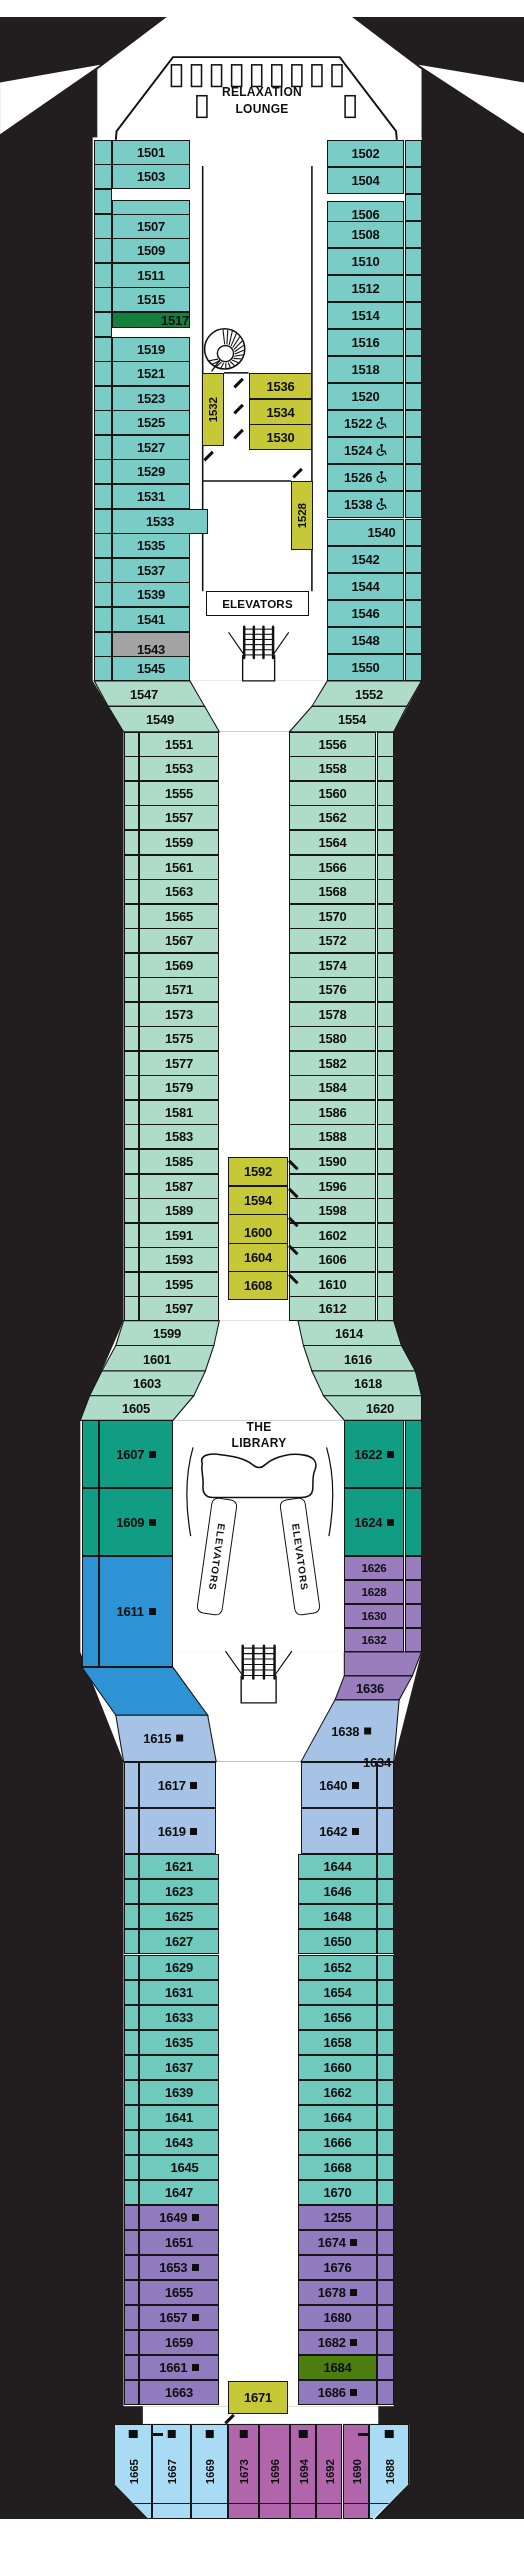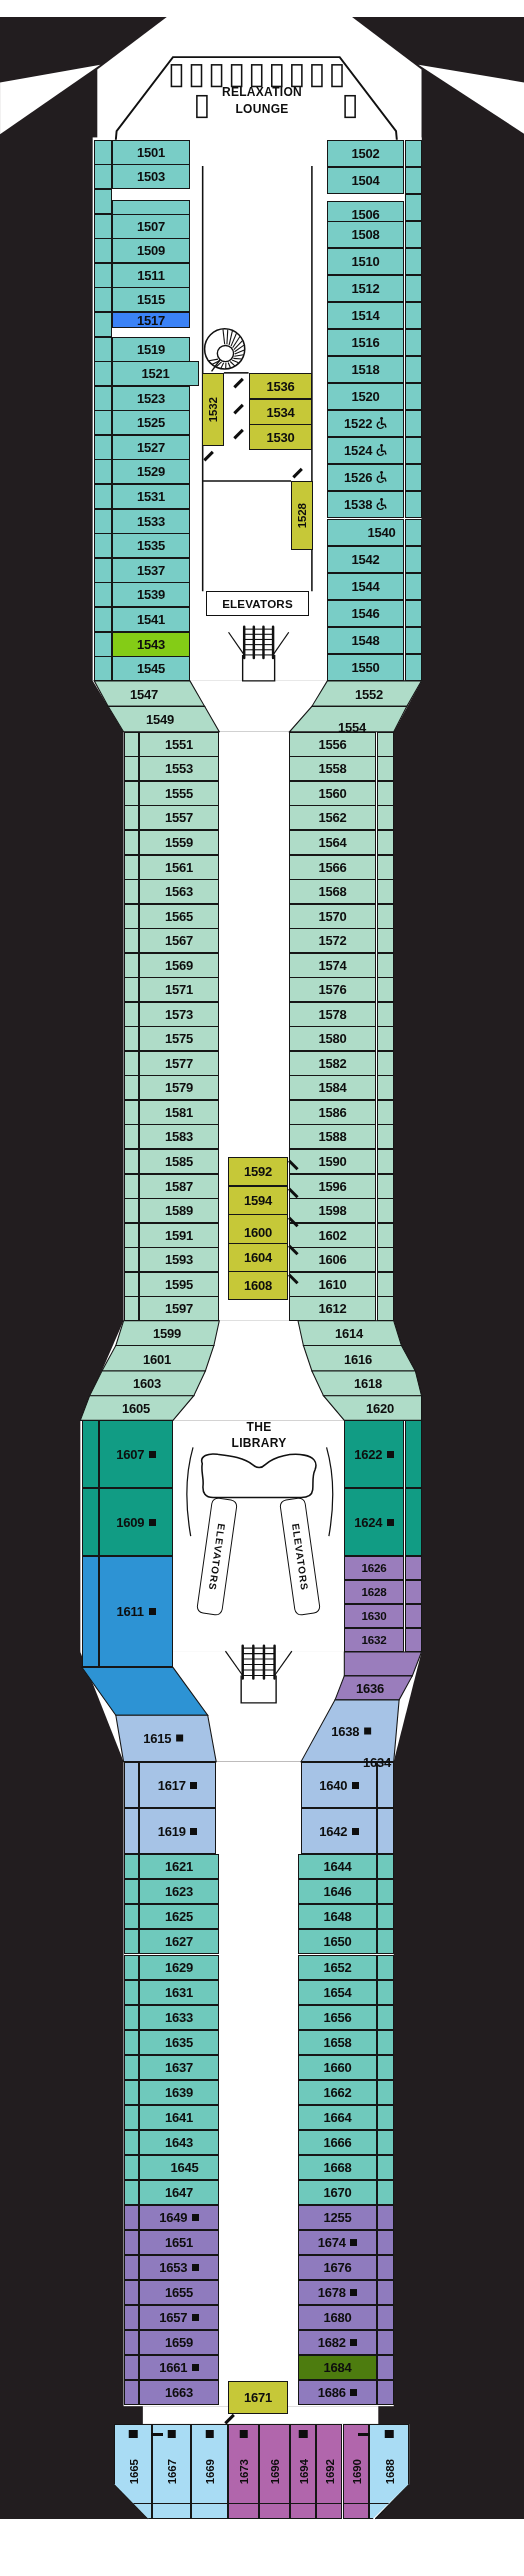--- a/index.html
+++ b/index.html
@@ -173,29 +173,29 @@
       </div>
       <div class="cell" style="left: 94px; top: 263px; width: 18px; height: 24.6px; background: rgb(121, 205, 198);"></div>
       <div class="cell" style="left: 112px; top: 263px; width: 78px; height: 24.6px; background: rgb(121, 205, 198);">
         <span class="num">1511</span>
       </div>
       <div class="cell" style="left: 94px; top: 287px; width: 18px; height: 24.6px; background: rgb(121, 205, 198);"></div>
       <div class="cell" style="left: 112px; top: 287px; width: 78px; height: 24.6px; background: rgb(121, 205, 198);">
         <span class="num">1515</span>
       </div>
       <div class="cell" style="left: 94px; top: 312px; width: 18px; height: 24.6px; background: rgb(121, 205, 198);"></div>
-      <div class="cell" style="left: 112px; top: 312px; width: 78px; height: 16px; background: #3b82f6;">
+      <div class="cell" style="left: 112px; top: 312px; width: 78px; height: 16px; background: #15803d; justify-content: flex-end;">
         <span class="num">1517</span>
       </div>
       <div class="cell" style="left: 94px; top: 337px; width: 18px; height: 24.6px; background: rgb(121, 205, 198);"></div>
       <div class="cell" style="left: 112px; top: 337px; width: 78px; height: 24.6px; background: rgb(121, 205, 198);">
         <span class="num">1519</span>
       </div>
       <div class="cell" style="left: 94px; top: 361px; width: 18px; height: 24.6px; background: rgb(121, 205, 198);"></div>
-      <div class="cell" style="left: 112px; top: 361px; width: 87px; height: 24.6px; background: rgb(121, 205, 198);">
+      <div class="cell" style="left: 112px; top: 361px; width: 78px; height: 24.6px; background: rgb(121, 205, 198);">
         <span class="num">1521</span>
       </div>
       <div class="cell" style="left: 94px; top: 386px; width: 18px; height: 24.6px; background: rgb(121, 205, 198);"></div>
       <div class="cell" style="left: 112px; top: 386px; width: 78px; height: 24.6px; background: rgb(121, 205, 198);">
         <span class="num">1523</span>
       </div>
       <div class="cell" style="left: 94px; top: 410px; width: 18px; height: 24.6px; background: rgb(121, 205, 198);"></div>
       <div class="cell" style="left: 112px; top: 410px; width: 78px; height: 24.6px; background: rgb(121, 205, 198);">
         <span class="num">1525</span>
       </div>
@@ -205,41 +205,41 @@
       </div>
       <div class="cell" style="left: 94px; top: 459px; width: 18px; height: 24.6px; background: rgb(121, 205, 198);"></div>
       <div class="cell" style="left: 112px; top: 459px; width: 78px; height: 24.6px; background: rgb(121, 205, 198);">
         <span class="num">1529</span>
       </div>
       <div class="cell" style="left: 94px; top: 484px; width: 18px; height: 24.6px; background: rgb(121, 205, 198);"></div>
       <div class="cell" style="left: 112px; top: 484px; width: 78px; height: 24.6px; background: rgb(121, 205, 198);">
         <span class="num">1531</span>
       </div>
       <div class="cell" style="left: 94px; top: 509px; width: 18px; height: 24.6px; background: rgb(121, 205, 198);"></div>
-      <div class="cell" style="left: 112px; top: 509px; width: 78px; height: 24.6px; background: rgb(121, 205, 198);">
+      <div class="cell" style="left: 112px; top: 509px; width: 96px; height: 24.6px; background: rgb(121, 205, 198);">
         <span class="num">1533</span>
       </div>
       <div class="cell" style="left: 94px; top: 533px; width: 18px; height: 24.6px; background: rgb(121, 205, 198);"></div>
       <div class="cell" style="left: 112px; top: 533px; width: 78px; height: 24.6px; background: rgb(121, 205, 198);">
         <span class="num">1535</span>
       </div>
       <div class="cell" style="left: 94px; top: 558px; width: 18px; height: 24.6px; background: rgb(121, 205, 198);"></div>
       <div class="cell" style="left: 112px; top: 558px; width: 78px; height: 24.6px; background: rgb(121, 205, 198);">
         <span class="num">1537</span>
       </div>
       <div class="cell" style="left: 94px; top: 582px; width: 18px; height: 24.6px; background: rgb(121, 205, 198);"></div>
       <div class="cell" style="left: 112px; top: 582px; width: 78px; height: 24.6px; background: rgb(121, 205, 198);">
         <span class="num">1539</span>
       </div>
       <div class="cell" style="left: 94px; top: 607px; width: 18px; height: 24.6px; background: rgb(121, 205, 198);"></div>
       <div class="cell" style="left: 112px; top: 607px; width: 78px; height: 24.6px; background: rgb(121, 205, 198);">
         <span class="num">1541</span>
       </div>
       <div class="cell" style="left: 94px; top: 632px; width: 18px; height: 24.6px; background: rgb(121, 205, 198);"></div>
-      <div class="cell" style="left: 112px; top: 632px; width: 78px; height: 24.6px; background: #84cc16;">
+      <div class="cell" style="left: 112px; top: 632px; width: 78px; height: 24.6px; background: #a3a3a3; align-items: flex-end;">
         <span class="num">1543</span>
       </div>
       <div class="cell" style="left: 94px; top: 656px; width: 18px; height: 24.6px; background: rgb(121, 205, 198);"></div>
       <div class="cell" style="left: 112px; top: 656px; width: 78px; height: 24.6px; background: rgb(121, 205, 198);">
         <span class="num">1545</span>
       </div>
       <div class="cell" style="left: 405px; top: 140px; width: 17px; height: 27px; background: rgb(121, 205, 198);"></div>
       <div class="cell" style="left: 327px; top: 140px; width: 77px; height: 27px; background: rgb(121, 205, 198);">
         <span class="num">1502</span>
       </div>
@@ -875,21 +875,21 @@
       </div>
       <div class="lbl" style="left: 144px; top: 694px;">
         <span class="num">1547</span>
       </div>
       <div class="lbl" style="left: 160px; top: 719px;">
         <span class="num">1549</span>
       </div>
       <div class="lbl" style="left: 369px; top: 694px;">
         <span class="num">1552</span>
       </div>
-      <div class="lbl" style="left: 352px; top: 719px; margin-top: 8px;">
+      <div class="lbl" style="left: 352px; top: 719px;">
         <span class="num">1554</span>
       </div>
       <div class="lbl" style="left: 167px; top: 1333px;">
         <span class="num">1599</span>
       </div>
       <div class="lbl" style="left: 157px; top: 1359px;">
         <span class="num">1601</span>
       </div>
       <div class="lbl" style="left: 147px; top: 1383px;">
         <span class="num">1603</span>

